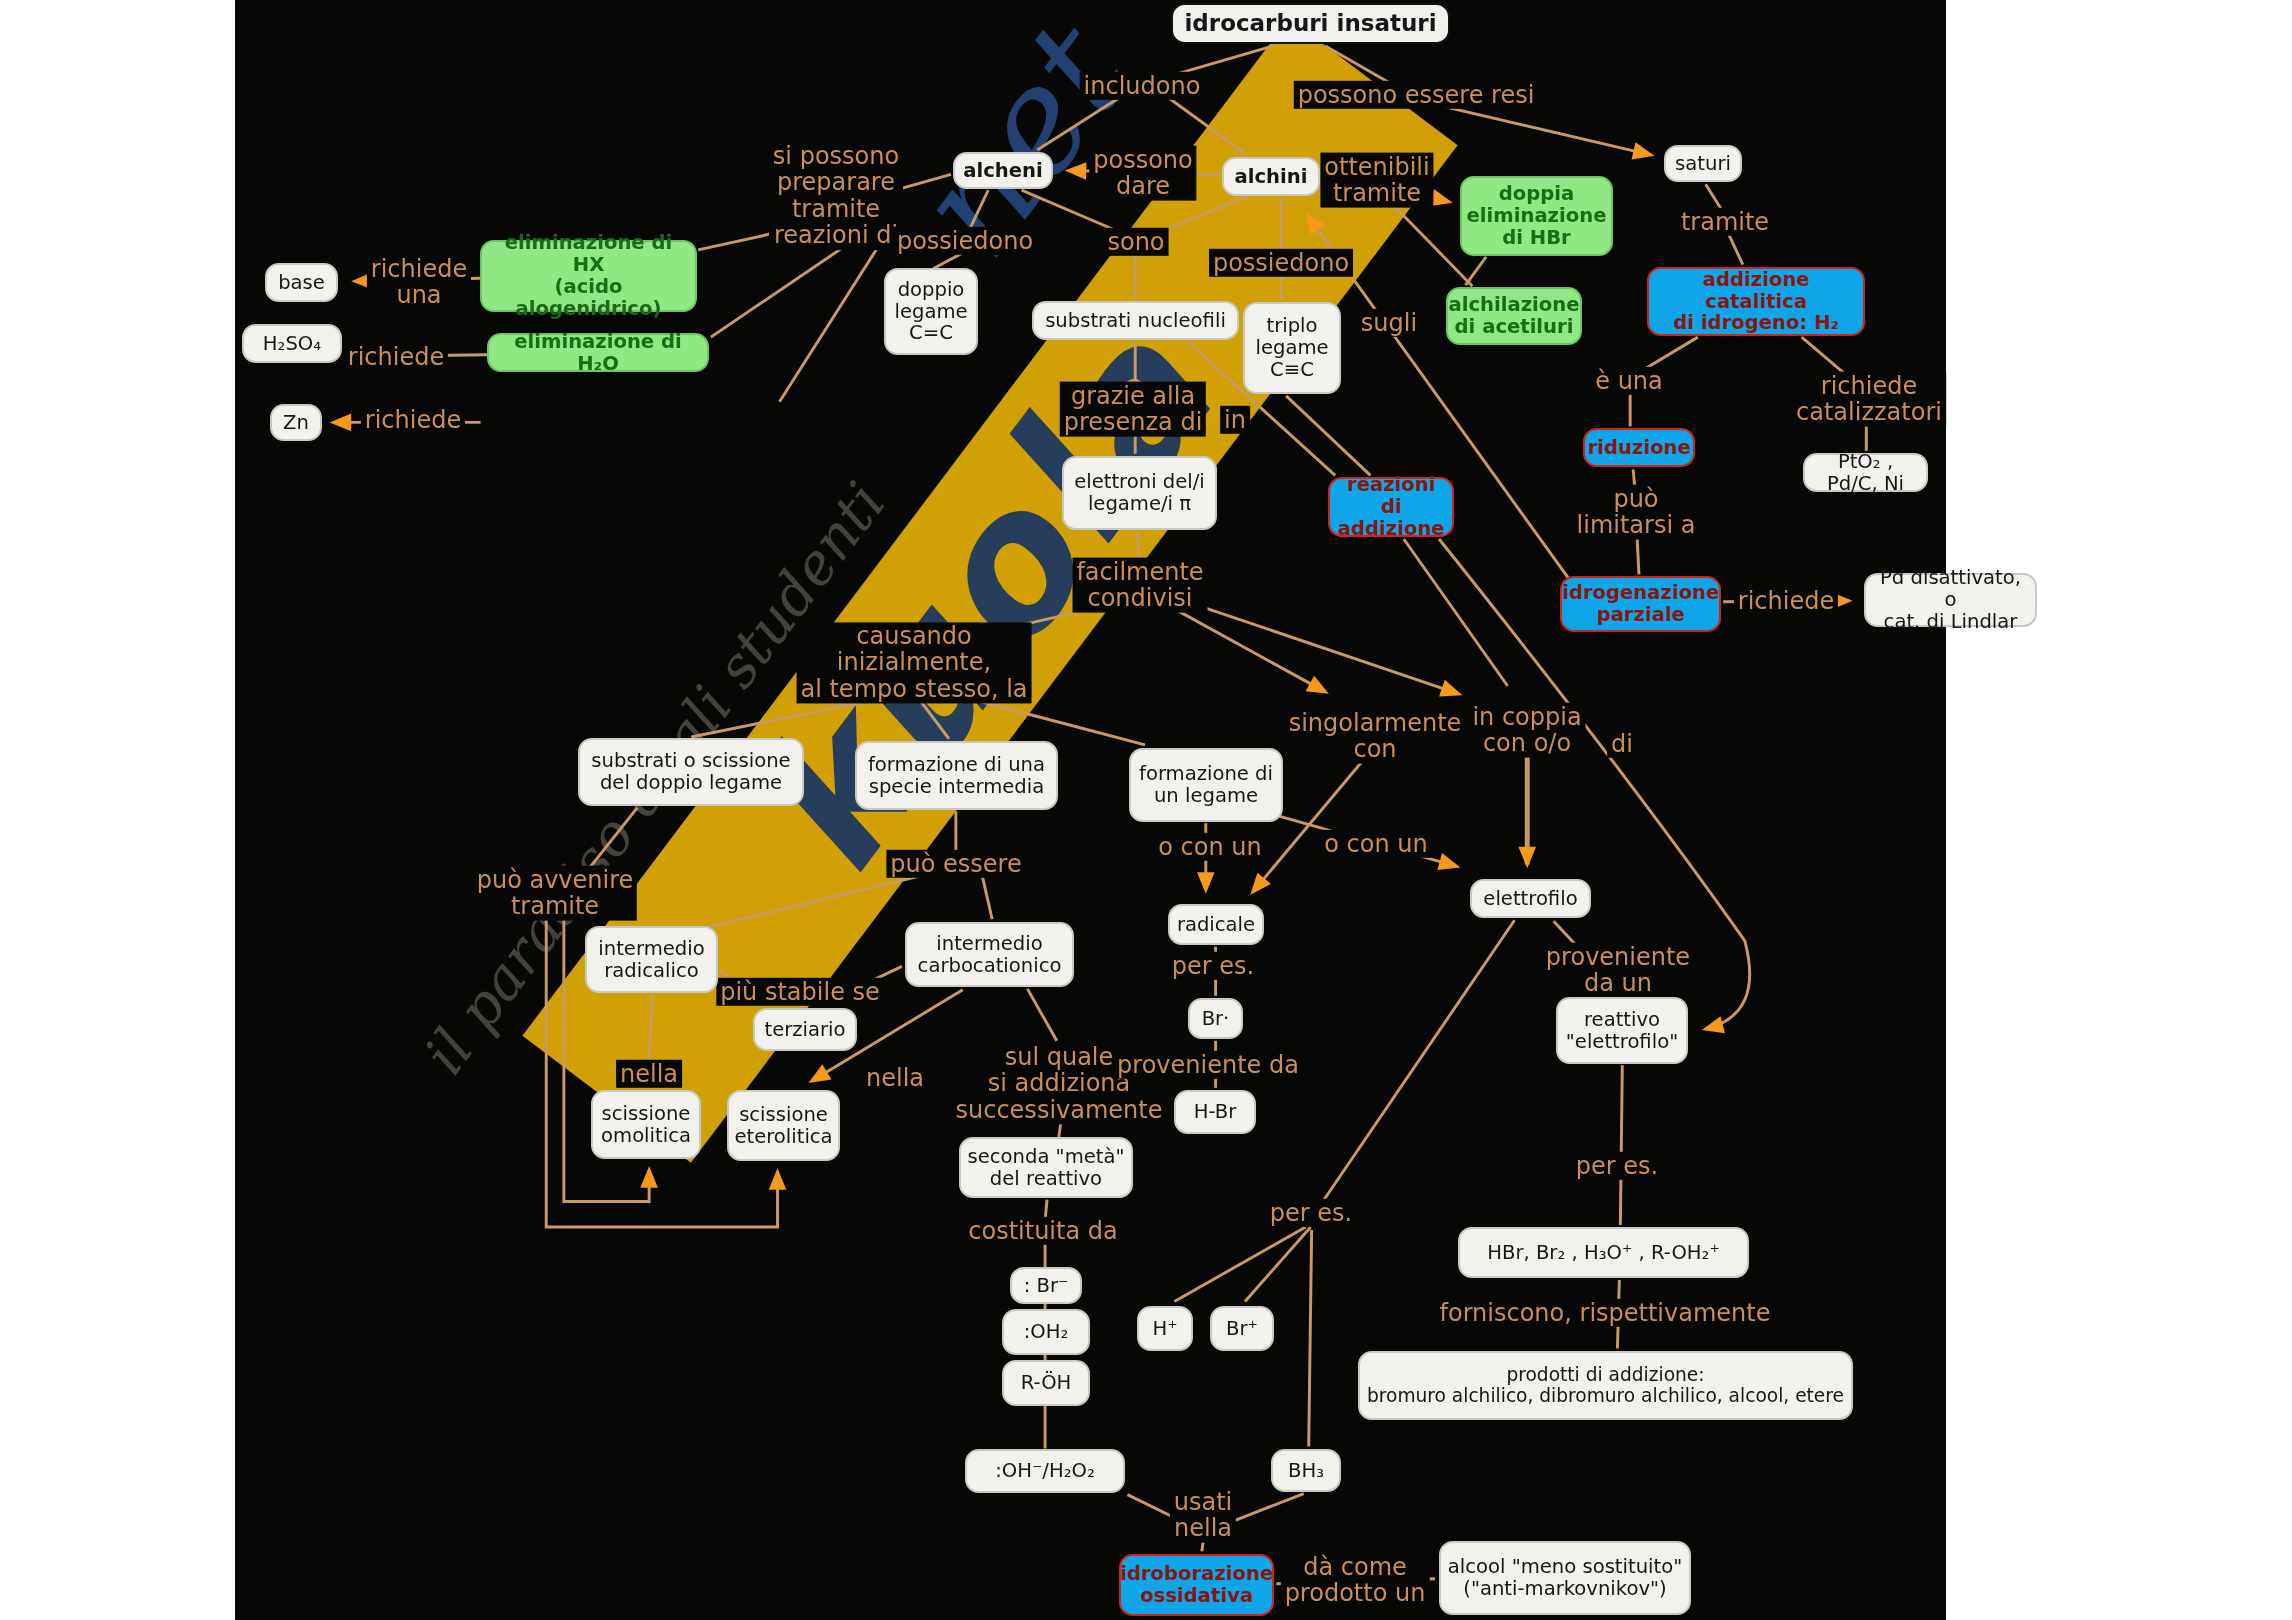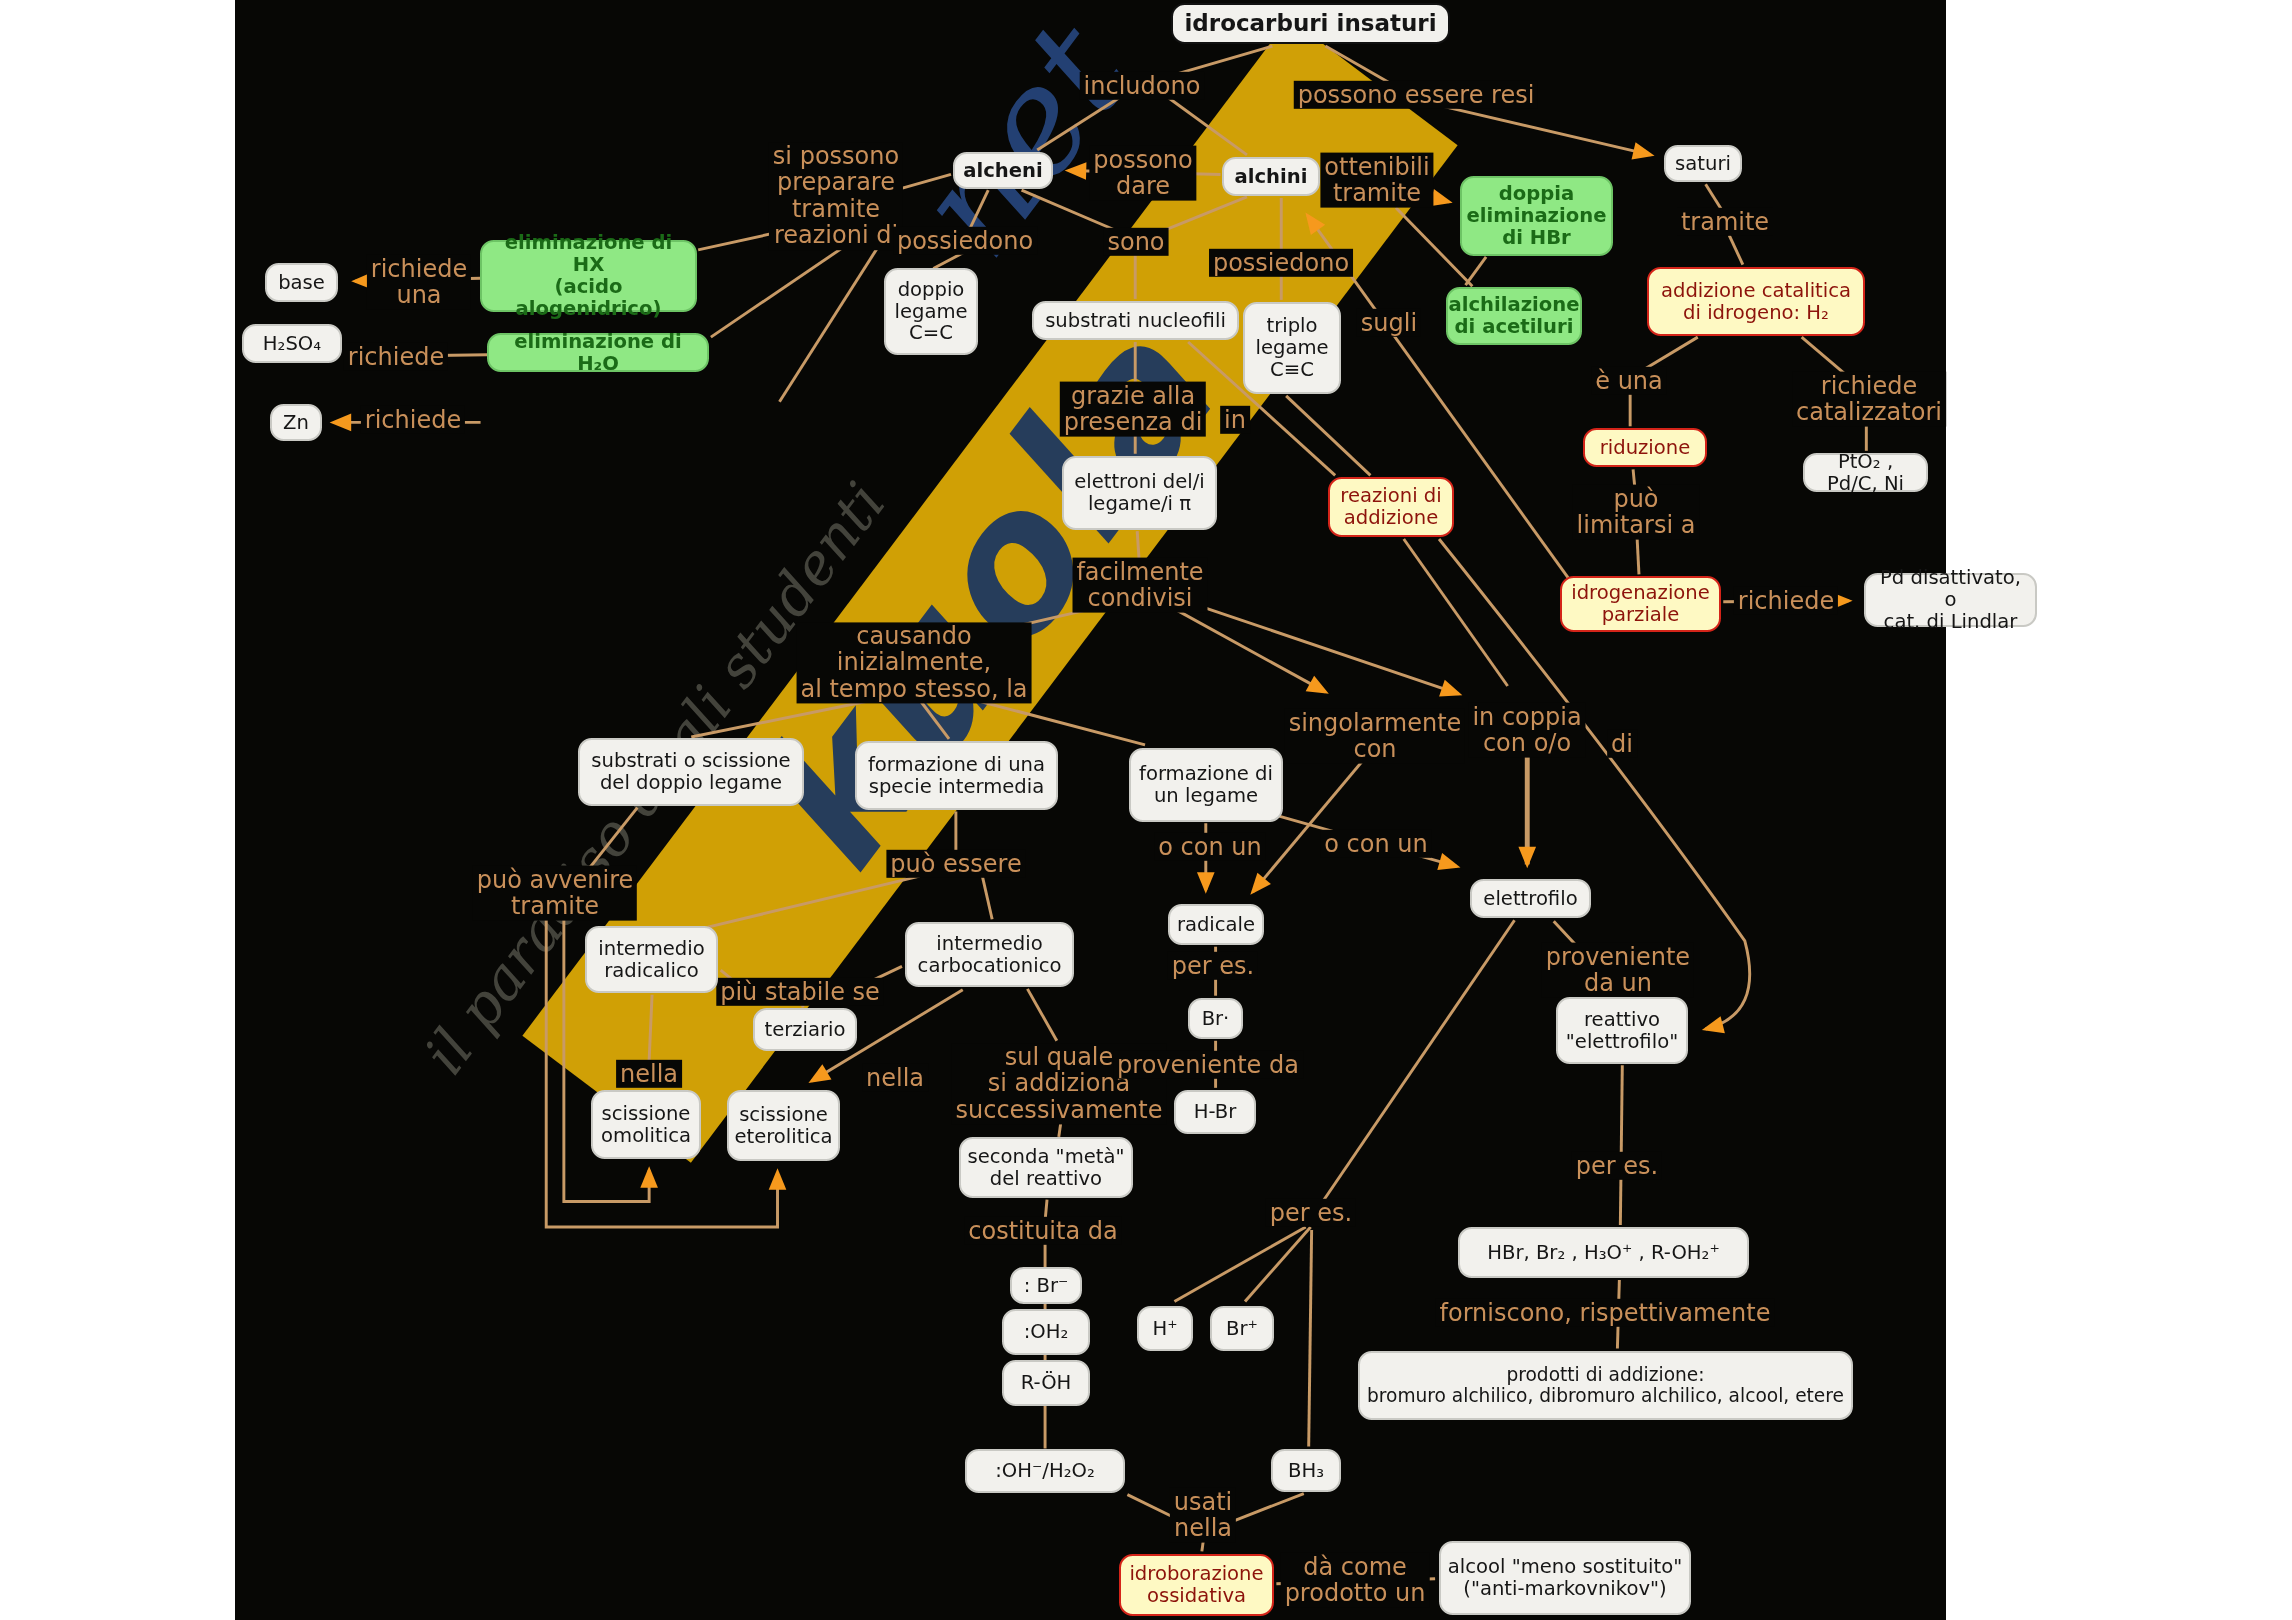--- a/index.html
+++ b/index.html
@@ -10,21 +10,21 @@
   .wm-brand{font-size:191px;font-weight:bold;color:#1c3a6b;opacity:.93;letter-spacing:5.9px;font-style:italic;}
   .wm-net{position:absolute;left:667px;top:54px;transform:rotate(-53deg);font-size:147px;font-style:italic;
     font-family:"DejaVu Serif","Liberation Serif",serif;color:#2a4f8f;opacity:.8;}
   .wm-tagline{position:absolute;left:59px;top:745px;transform:rotate(-53deg);font-size:57px;font-style:italic;
     font-family:"DejaVu Serif","Liberation Serif",serif;color:rgba(150,150,135,.42);white-space:nowrap;}
   svg#wires{position:absolute;left:0;top:0;z-index:2;}
   .node{position:absolute;z-index:4;background:#f2f1ed;color:#161616;border:2px solid #c9c9c4;border-radius:13.7px;
     display:flex;align-items:center;justify-content:center;text-align:center;font-size:19.6px;line-height:1.12;
     white-space:pre-line;padding:2px 5.9px;box-sizing:border-box;}
   .node.green{background:#8fe884;border-color:#6dc465;color:#1b6b17;font-weight:bold;}
-  .node.red{background:#fef9c3;border-color:#d42419;color:#8d130b;font-weight:normal;}
+  .node.red{background:#0ea5e9;border-color:#d42419;color:#8d130b;font-weight:bold;}
   .node.bold{font-weight:bold;}
   .node.title{font-size:23px;font-weight:bold;border-color:#111;}
   .elabel{position:absolute;z-index:3;color:#c9905a;font-size:24px;line-height:1.1;text-align:center;
     white-space:pre-line;transform:translate(-50%,-50%);background:#070705;padding:1px 3.9px;}
 </style>
 </head>
 <body>
 
 <div id="page">
   <div id="panel">
@@ -194,21 +194,21 @@
   <div class="node green" style="left:480px;top:240px;width:217px;height:72px">eliminazione di HX
 (acido alogenidrico)</div>
   <div class="node green" style="left:487px;top:333px;width:222px;height:39px">eliminazione di  H₂O</div>
   <div class="node green" style="left:1460px;top:176px;width:153px;height:80px">doppia
 eliminazione
 di HBr</div>
   <div class="node green" style="left:1446px;top:287px;width:136px;height:58px">alchilazione
 di acetiluri</div>
   <div class="node red" style="left:1647px;top:267px;width:218px;height:69px">addizione catalitica
 di idrogeno:      H₂</div>
-  <div class="node red" style="left:1583px;top:428px;width:124px;height:39px">riduzione</div>
+  <div class="node red" style="left:1583px;top:428px;width:112px;height:39px">riduzione</div>
   <div class="node red" style="left:1328px;top:477px;width:126px;height:60px">reazioni di
 addizione</div>
   <div class="node red" style="left:1560px;top:576px;width:161px;height:56px">idrogenazione
 parziale</div>
   <div class="node" style="left:1803px;top:453px;width:125px;height:39px">PtO₂ , Pd/C, Ni</div>
   <div class="node" style="left:1864px;top:573px;width:173px;height:54px">Pd disattivato, o
 cat. di Lindlar</div>
   <div class="node" style="left:884px;top:268px;width:94px;height:87px">doppio
 legame
 C=C</div>

